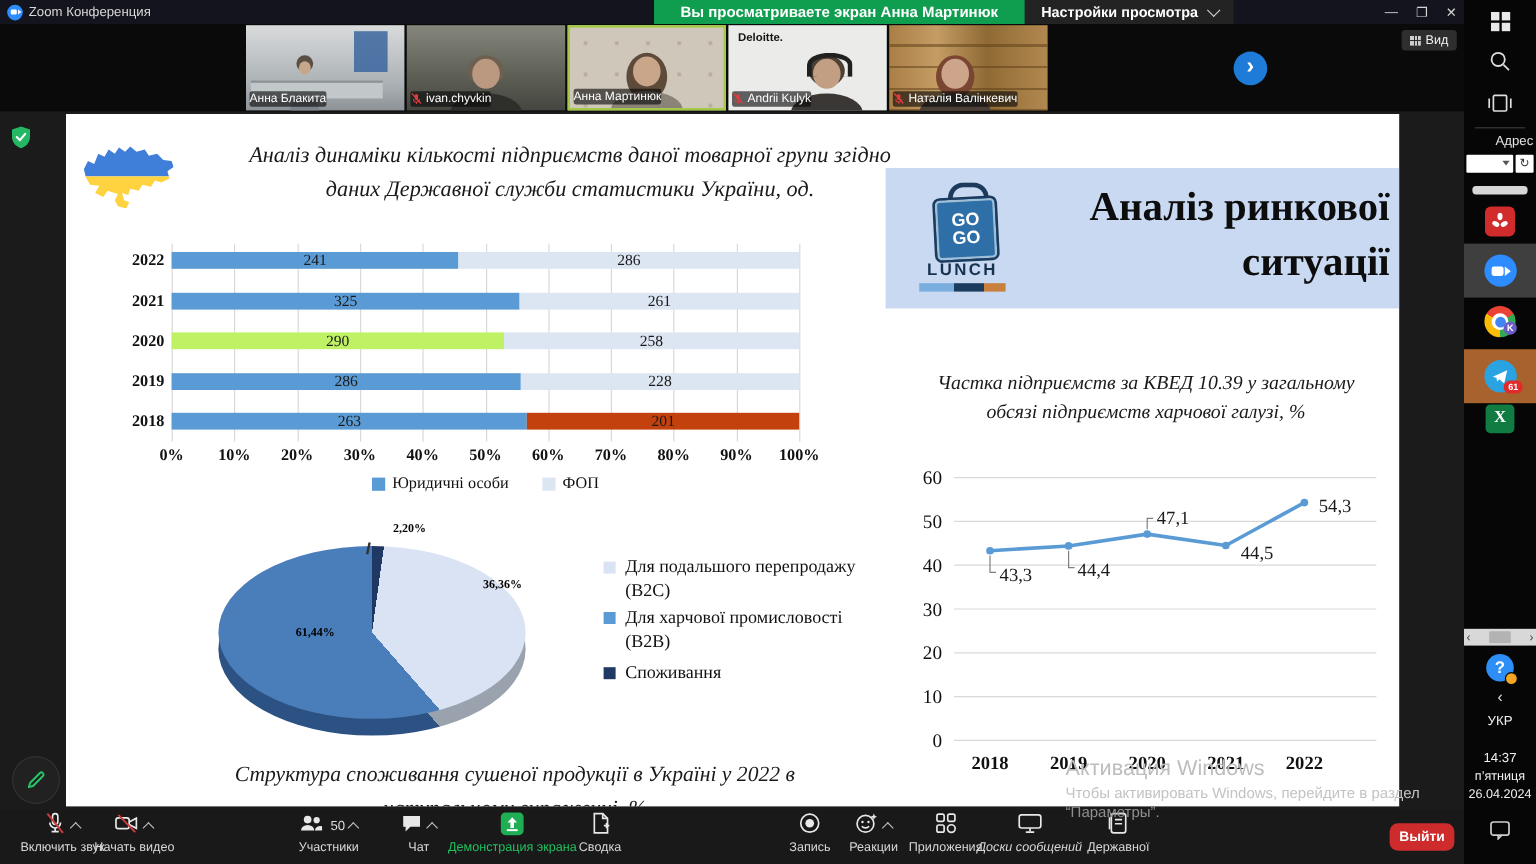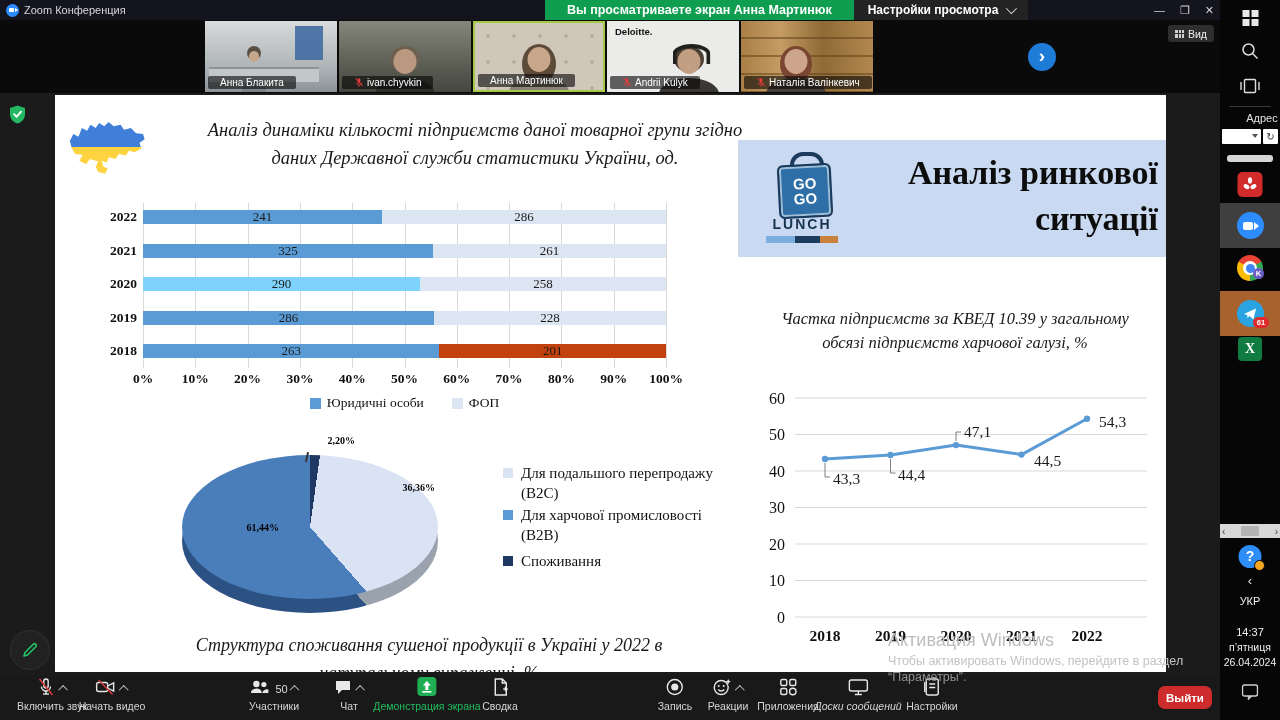--- a/index.html
+++ b/index.html
@@ -13,21 +13,21 @@
   .banner-wrap{position:absolute;left:545px;top:0;height:20px;display:flex;}
   .gbanner{background:#0f9d4f;color:#fff;font-size:12.5px;font-weight:700;height:20px;line-height:20px;padding:0 22px;white-space:nowrap;}
   .chip{background:#232323;color:#fff;font-size:12px;font-weight:700;height:20px;line-height:20px;padding:0 14px;display:flex;align-items:center;gap:8px;cursor:pointer;}
   .cv{width:7px;height:7px;border-right:1.5px solid #cfcfcf;border-bottom:1.5px solid #cfcfcf;transform:rotate(45deg) translateY(-2px);}
   .wctrl{position:absolute;right:6px;top:0;height:20px;display:flex;gap:15px;align-items:center;color:#d5d5d5;font-size:11px;}
   .wctrl span{cursor:pointer;}
   
   .strip{position:absolute;left:0;top:20px;width:1220px;height:73px;background:#0a0a0a;}
   .tile{position:absolute;top:1px;width:132px;height:71px;overflow:hidden;background:#333;box-sizing:border-box;}
   .tile.active{border:2px solid #a4c944;}
-  .pill{position:absolute;left:3px;bottom:3px;background:rgba(8,8,8,.62);color:#fff;font-size:10px;padding:1px 12px;border-radius:2px;display:flex;align-items:center;gap:3px;max-width:120px;white-space:nowrap;z-index:4;}
+  .pill{position:absolute;left:3px;bottom:3px;background:rgba(8,8,8,.62);color:#fff;font-size:10px;padding:1px 0;border-radius:2px;display:flex;align-items:center;gap:3px;max-width:120px;white-space:nowrap;z-index:4;}
   .person{position:absolute;left:50%;bottom:-2px;transform:translateX(-50%);width:70px;height:46px;z-index:2;}
   .person .hair{position:absolute;left:50%;top:-2px;transform:translateX(-50%);width:30px;height:32px;border-radius:50%;}
   .person .head{position:absolute;left:50%;top:1px;transform:translateX(-50%);width:23px;height:25px;border-radius:50%;}
   .person .body{position:absolute;left:50%;bottom:-16px;transform:translateX(-50%);width:60px;height:32px;border-radius:50% 50% 0 0;}
   .v-classroom{background:linear-gradient(180deg,#d9dbdc,#aab0b3 70%,#8d9296);}
   .v-classroom::before{content:"";position:absolute;right:14px;top:5px;width:28px;height:34px;background:#39669f;opacity:.85;}
   .v-classroom::after{content:"";position:absolute;left:4px;bottom:10px;width:110px;height:13px;background:#c2c7ca;border-top:2px solid #8d9297;}
   .v-classroom .hair{background:#5a4f44;width:14px;height:14px;left:26%;}
   .v-classroom .head{background:#c7a78c;width:10px;height:11px;left:26%;top:3px;}
   .v-classroom .body{background:#7b8289;width:24px;height:16px;left:26%;bottom:-4px;}
@@ -298,21 +298,21 @@
             <span class="seg" style="width:45.73%;background:#5b9bd5">241</span>
             <span class="seg" style="flex:1;background:#dce6f2">286</span>
           </div>
           <div class="brow" style="top:40.5px">
             <span class="byear">2021</span>
             <span class="seg" style="width:55.46%;background:#5b9bd5">325</span>
             <span class="seg" style="flex:1;background:#dce6f2">261</span>
           </div>
           <div class="brow" style="top:74px">
             <span class="byear">2020</span>
-            <span class="seg" style="width:52.92%;background:#7dd3fc">290</span>
+            <span class="seg" style="width:52.92%;background:#bef264">290</span>
             <span class="seg" style="flex:1;background:#dce6f2">258</span>
           </div>
           <div class="brow" style="top:107.5px">
             <span class="byear">2019</span>
             <span class="seg" style="width:55.64%;background:#5b9bd5">286</span>
             <span class="seg" style="flex:1;background:#dce6f2">228</span>
           </div>
           <div class="brow" style="top:141px">
             <span class="byear">2018</span>
             <span class="seg" style="width:56.68%;background:#5b9bd5">263</span>
@@ -543,21 +543,21 @@
       </div>
       <div class="tb-item" style="left: 932px;">
         <div class="tb-ico">
           <span><svg width="18" height="20" viewBox="0 0 18 20">
               <rect x="3" y="2" width="12" height="16" rx="2" fill="none" stroke="#e8e8e8" stroke-width="1.4"></rect>
               <line x1="6" y1="7" x2="12" y2="7" stroke="#e8e8e8" stroke-width="1.3"></line>
               <line x1="6" y1="10.5" x2="12" y2="10.5" stroke="#e8e8e8" stroke-width="1.3"></line>
               <line x1="1.5" y1="5" x2="1.5" y2="15" stroke="#e8e8e8" stroke-width="1.4"></line>
             </svg></span>
         </div>
-        <div class="tb-lbl">Настройки</div>
+        <div class="tb-lbl">Державної</div>
       </div>
     </div>
 
   <div class="sidebar">
     <div class="sb winlogo">
         <i></i>
         <i></i>
         <i></i>
         <i></i>
       </div>

